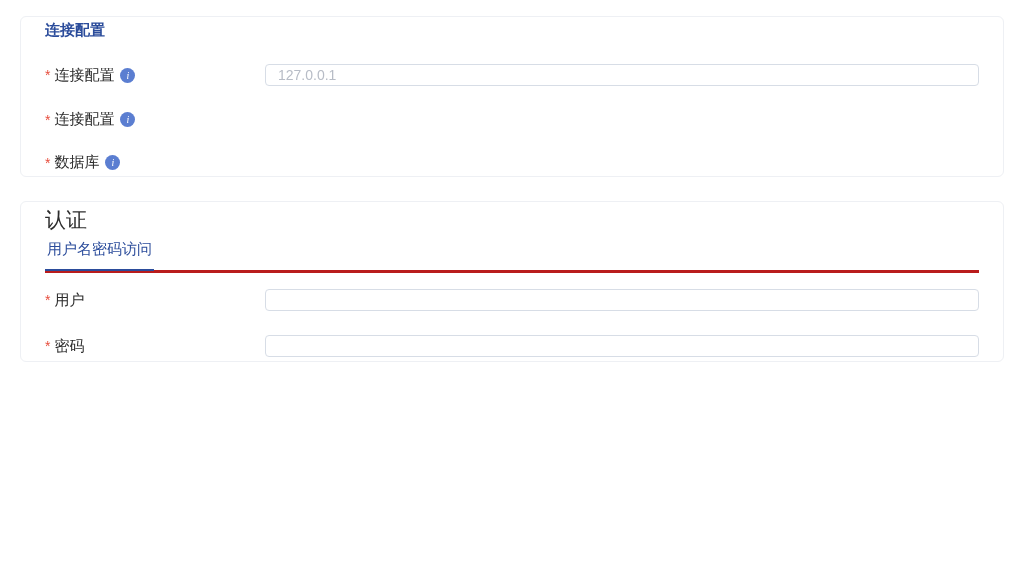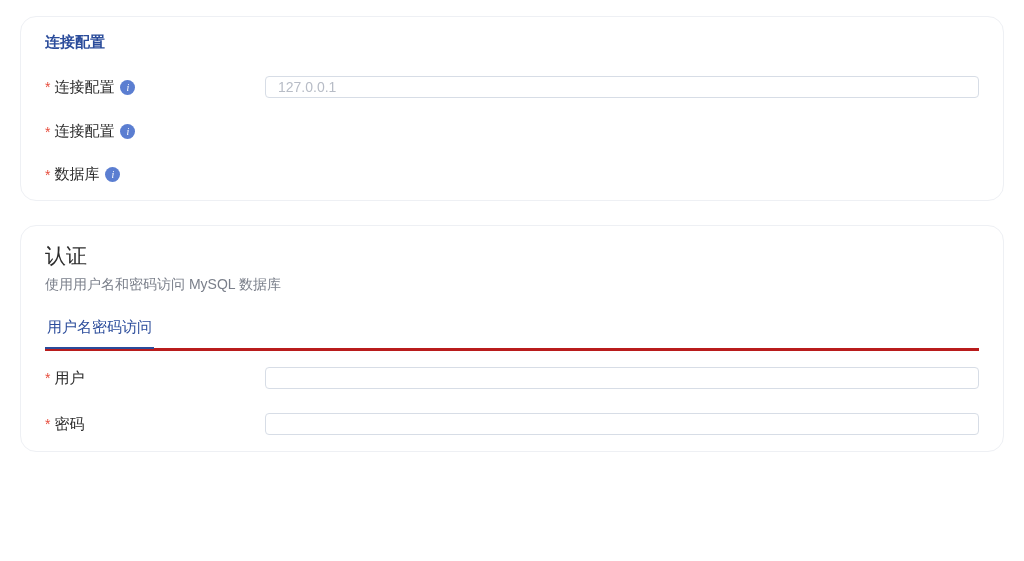--- a/index.html
+++ b/index.html
@@ -9,22 +9,22 @@
     }
     body {
       font-family: -apple-system, BlinkMacSystemFont, "Segoe UI", "PingFang SC", "Microsoft YaHei", sans-serif;
       background: #ffffff;
       padding: 16px 20px;
       font-size: 14px;
       color: #333;
     }
     .card {
       border: 1px solid #eef0f4;
-      border-radius: 16px;
-      padding: 16px 24px;
+      border-radius: 6px;
+      padding: 4px 24px;
       margin-bottom: 24px;
       background: #fff;
     }
     .section-title {
       color: #2b4c9b;
       font-size: 15px;
       font-weight: 600;
       margin-bottom: 24px;
     }
     .form-row {
@@ -131,21 +131,20 @@
     <div class="form-label">
       <span class="required-star">*</span>
       <span>数据库</span>
       <span class="info-icon">i</span>
     </div>
   </div>
 </div>
 
 <div class="card">
   <div class="auth-heading">认证</div>
-  <div class="auth-desc">使用用户名和密码访问 MySQL 数据库</div>
 
   <div class="tabs">
     <div class="tab">用户名密码访问</div>
   </div>
 
   <div class="form-row">
     <div class="form-label">
       <span class="required-star">*</span>
       <span>用户</span>
     </div>

